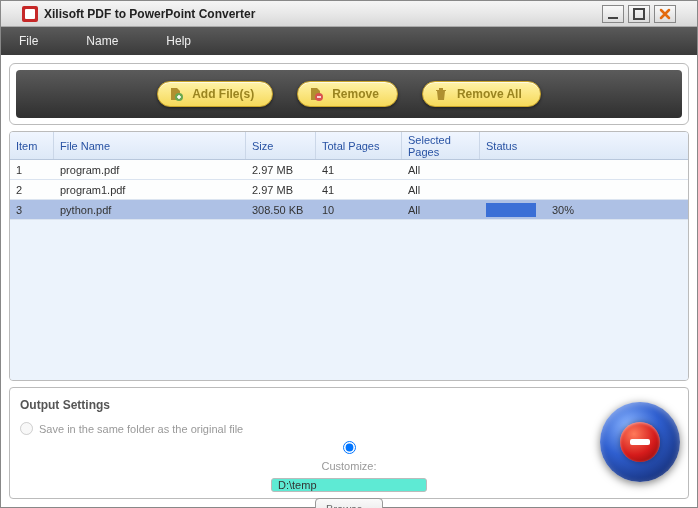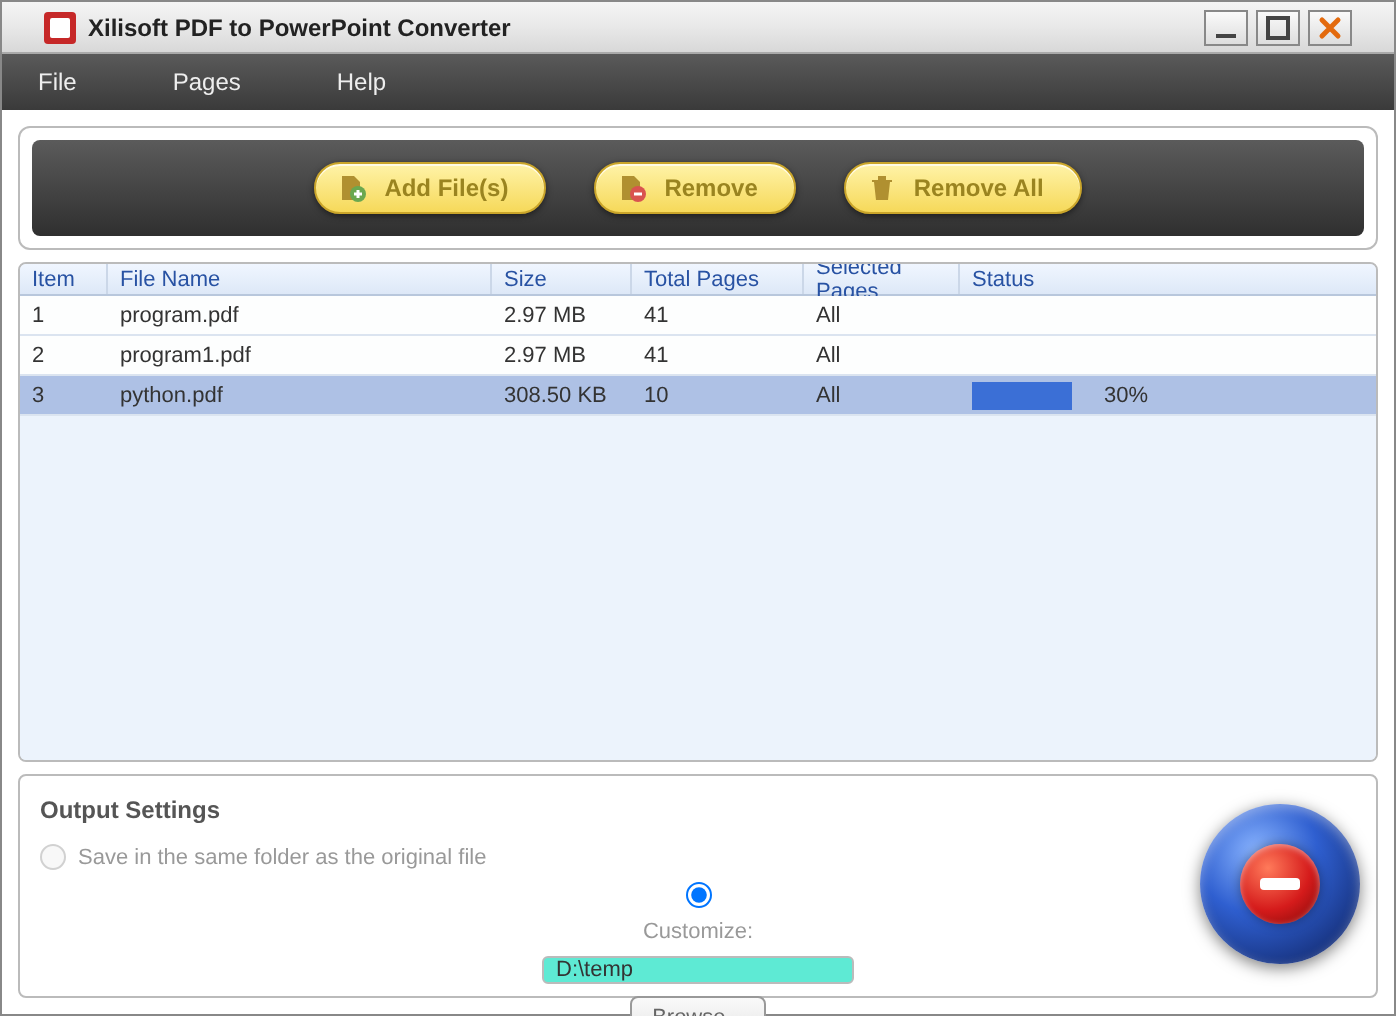--- a/index.html
+++ b/index.html
@@ -13,21 +13,21 @@
 .winbtn { width: 22px; height: 18px; border: 1px solid #888; background: linear-gradient(to bottom,#fafafa,#ddd); display: flex; align-items: center; justify-content: center; cursor: pointer; }
 .winbtn svg { width: 14px; height: 14px; }
 .menubar { height: 28px; background: linear-gradient(to bottom,#5a5a5a,#3a3a3a); display: flex; align-items: center; padding: 0 18px; gap: 48px; }
 .menubar .menu-item { color: #eee; font-size: 12px; cursor: pointer; }
 .content { flex: 1; padding: 8px; display: flex; flex-direction: column; gap: 6px; }
 .toolbar-wrap { border: 1px solid #bbb; border-radius: 6px; padding: 6px; background: #fff; }
 .toolbar { height: 48px; background: linear-gradient(to bottom,#5b5b5b,#2f2f2f); border-radius: 4px; display: flex; align-items: center; justify-content: center; gap: 24px; }
 .tbtn { height: 26px; padding: 0 18px 0 10px; border-radius: 13px; background: linear-gradient(to bottom,#fff3a8,#f6d95a); border: 1px solid #caa52a; display: flex; align-items: center; gap: 8px; cursor: pointer; color: #9a8420; font-weight: bold; font-size: 12px; box-shadow: inset 0 1px 0 rgba(255,255,255,.7), 0 1px 3px rgba(0,0,0,.5); }
 .tbtn .icn { width: 16px; height: 16px; display: flex; align-items: center; justify-content: center; }
 .table-wrap { border: 1px solid #bbb; border-radius: 4px; flex: 1; background: #ecf3fc; overflow: hidden; display: flex; flex-direction: column; }
-.thead { display: flex; height: 16px; background: linear-gradient(to bottom,#f0f6ff,#dde8f7); border-bottom: 1px solid #b8c7dc; color: #2852a3; }
+.thead { display: flex; height: 28px; background: linear-gradient(to bottom,#f0f6ff,#dde8f7); border-bottom: 1px solid #b8c7dc; color: #2852a3; }
 .thead .th, .trow .td { padding: 0 6px; display: flex; align-items: center; border-right: 1px solid #cbd7e8; font-size: 11px; }
 .thead .th:last-child, .trow .td:last-child { border-right: none; }
 .col-item { width: 44px; }
 .col-name { width: 192px; }
 .col-size { width: 70px; }
 .col-pages { width: 86px; }
 .col-sel { width: 78px; }
 .col-status { flex: 1; }
 .tbody { flex: 1; background: #ecf3fc; }
 .trow { display: flex; height: 20px; border-bottom: 1px solid #dbe4f0; background: #fdfefe; color: #333; }
@@ -70,21 +70,21 @@
       <div class="winbtn">
         <svg viewBox="0 0 14 14">
             <path d="M3 3 L11 11 M11 3 L3 11" stroke="#e36a0d" stroke-width="2.5" stroke-linecap="round"></path>
           </svg>
       </div>
     </div>
   </div>
 
   <div class="menubar">
     <div class="menu-item">File</div>
-    <div class="menu-item">Pages</div>
+    <div class="menu-item">Name</div>
     <div class="menu-item">Help</div>
   </div>
 
   <div class="content">
 
     <div class="toolbar-wrap">
       <div class="toolbar">
         <div class="tbtn">
           <span class="icn">
             <svg viewBox="0 0 16 16">

